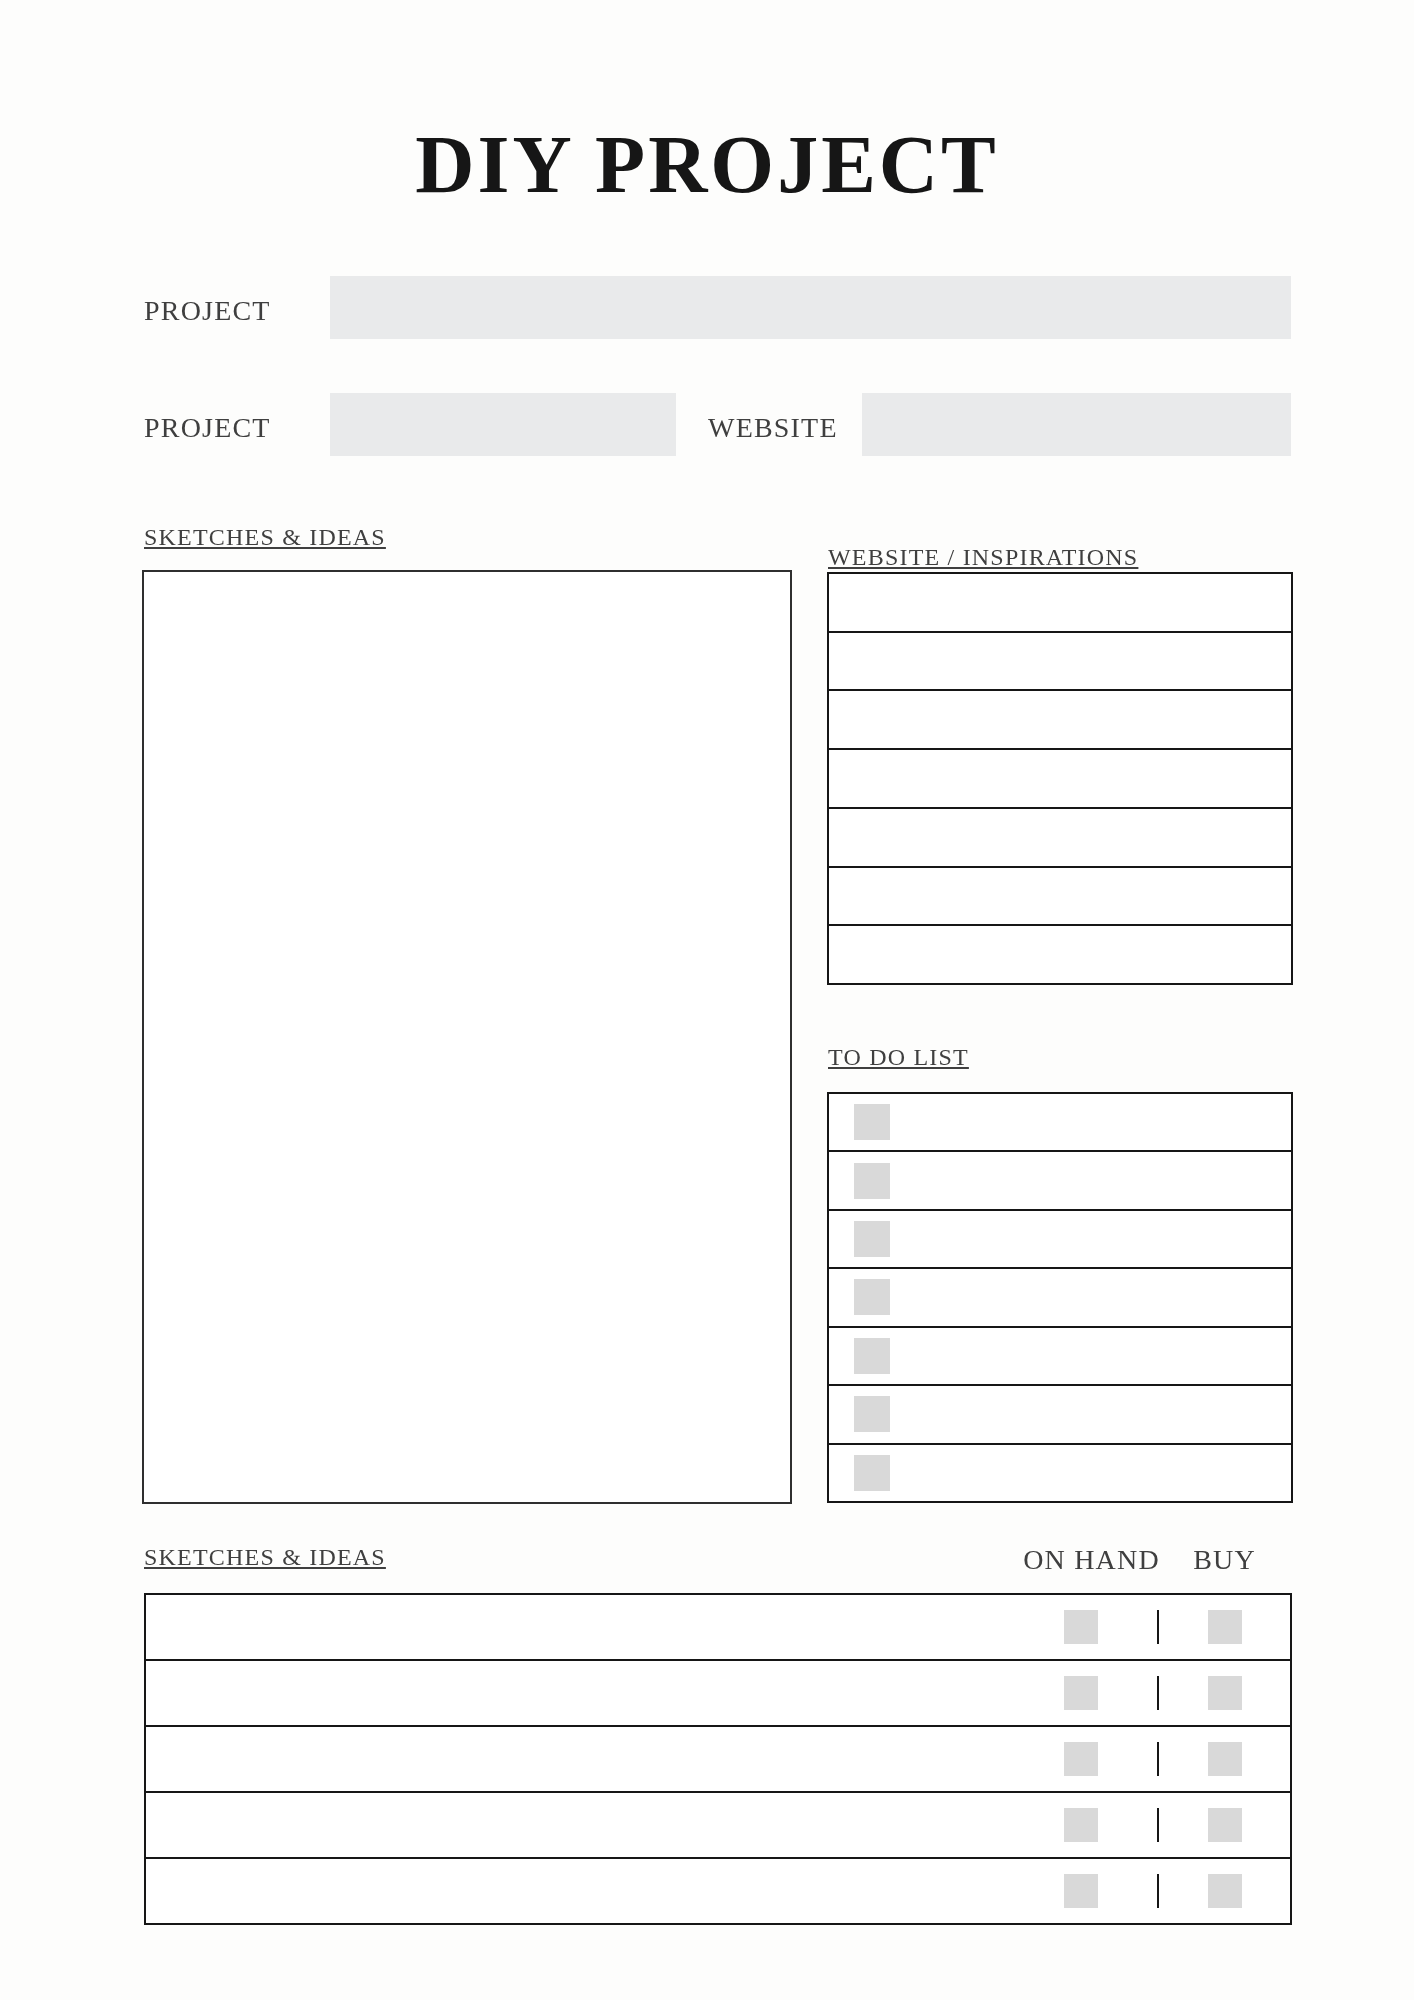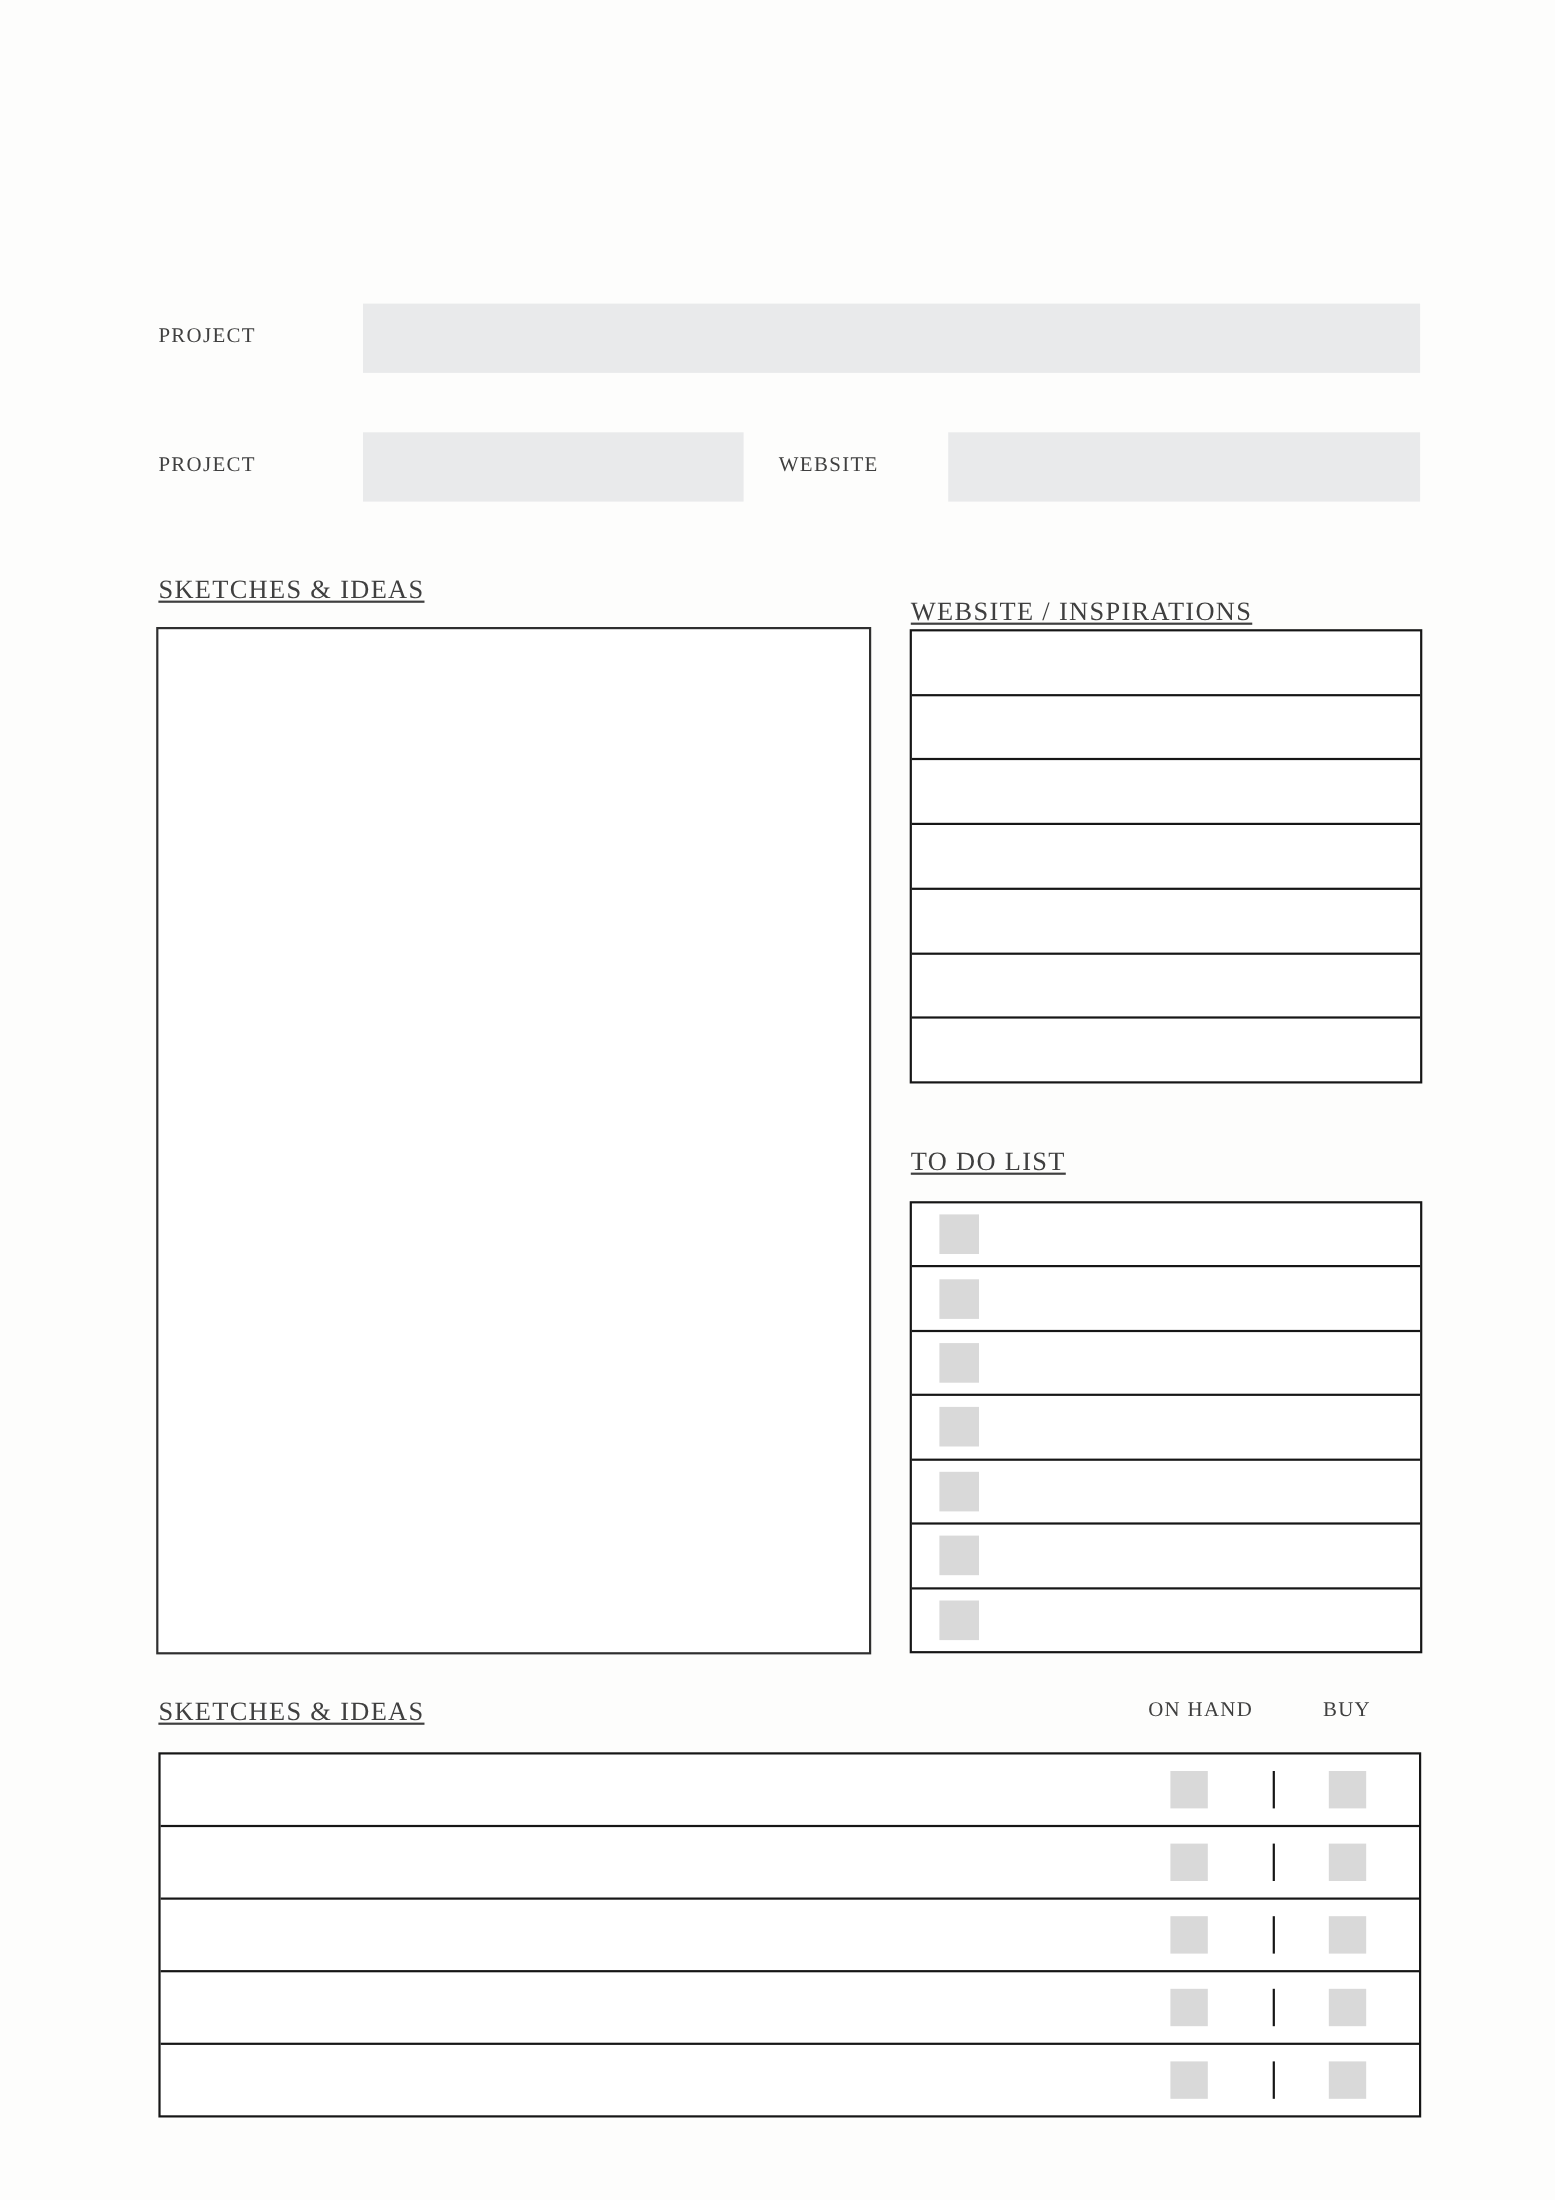--- a/index.html
+++ b/index.html
@@ -12,21 +12,21 @@
   }
   .title{
     position:absolute;top:124px;left:0;width:100%;
     margin:0;text-align:center;
     font-size:82px;font-weight:700;letter-spacing:3px;line-height:1;
     color:var(--title,#161616);
     font-family:"Liberation Serif",serif;
   }
   .label{
     position:absolute;
-    font-size:19px;line-height:1.1;letter-spacing:1.2px;
+    font-size:28px;line-height:1.1;letter-spacing:1.2px;
     color:var(--label,#3f3f3f);
     white-space:nowrap;
   }
   .heading{font-size:24px;text-decoration:underline;}
   .field{
     position:absolute;
     background:var(--field-bg,#e9eaeb);
   }
   .project-label{left:144px;top:296px;}
   .project-field{left:330px;top:276px;width:961px;height:63px;}
@@ -71,20 +71,21 @@
   .mcell{display:flex;align-items:center;}
   .mcell.desc{width:856px;border-right:2px solid var(--border,#161616);}
   .mcell.onhand{width:153px;border-right:2px solid var(--border,#161616);justify-content:center;}
   .mcell.buy{flex:1;justify-content:center;}
 </style>
 </head>
 <body>
 
 <div class="page">
 
+  <h1 class="title">DIY PROJECT</h1>
 
   <div class="label project-label">PROJECT</div>
   <div class="field project-field"></div>
 
   <div class="label budget-label">PROJECT</div>
   <div class="field budget-field"></div>
 
   <div class="label deadline-label">WEBSITE</div>
   <div class="field deadline-field"></div>
 

